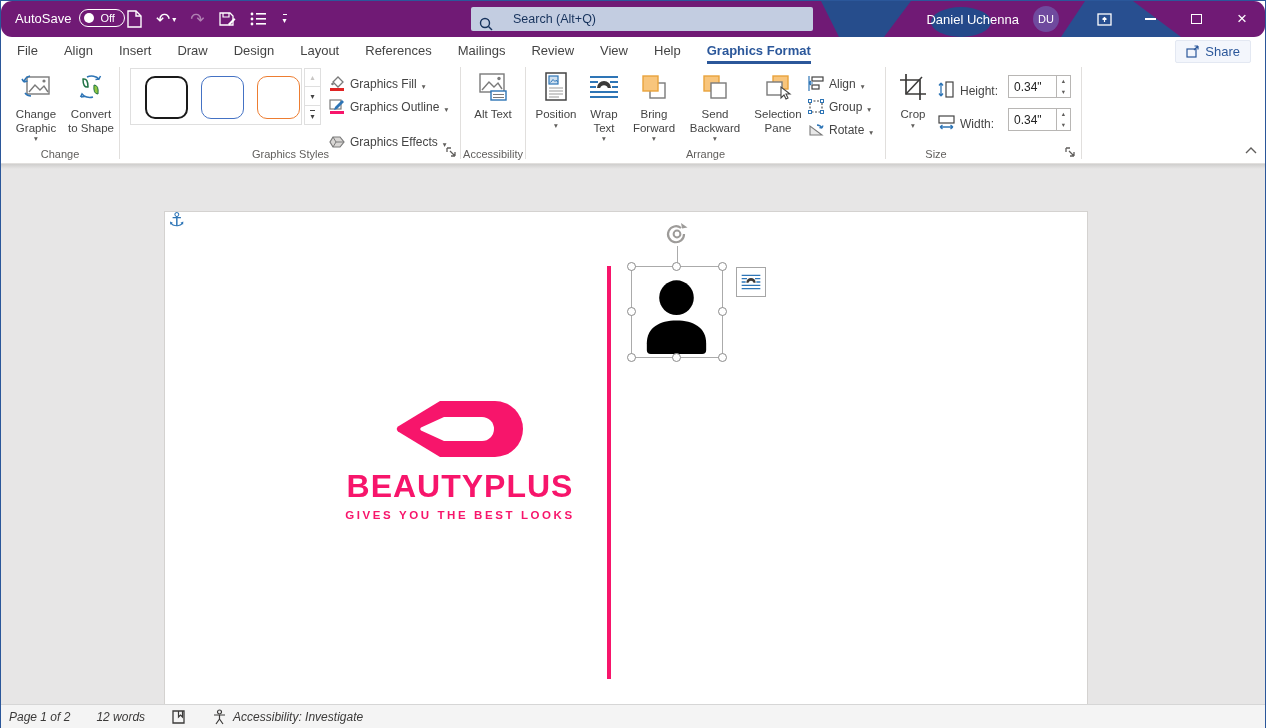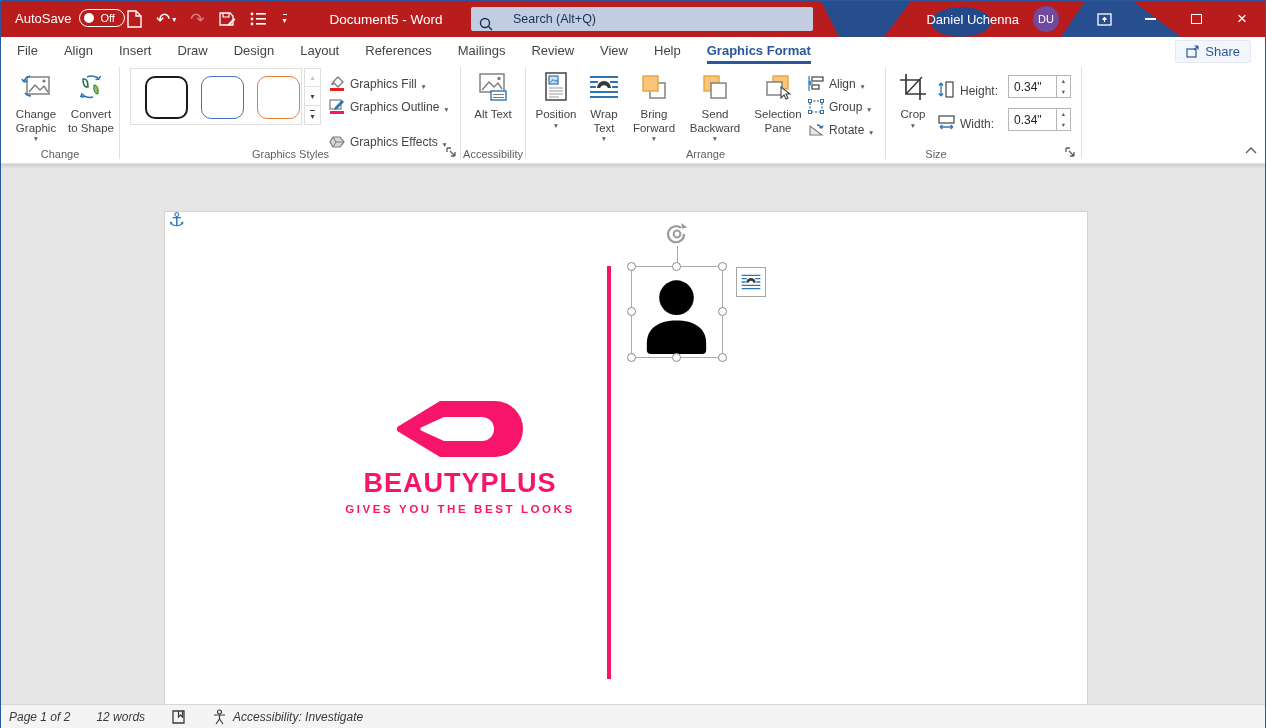--- a/index.html
+++ b/index.html
@@ -1,21 +1,21 @@
 <!DOCTYPE html>
 <html><head>
 <meta charset="utf-8">
 <style>
   * { margin:0; padding:0; box-sizing:border-box; }
   html,body { width:1266px; height:728px; overflow:hidden; }
   body { font-family:"Liberation Sans","DejaVu Sans",sans-serif; font-size:12px; color:#444; }
   .window { position:relative; width:1266px; height:728px; background:#fff; border:1px solid #2b579a; }
 
   
-  .titlebar { position:absolute; left:0; top:0; width:100%; height:36px; background:#b91c1c; overflow:hidden; }
+  .titlebar { position:absolute; left:0; top:0; width:100%; height:36px; background:#701a75; overflow:hidden;border-radius:11px; }
   .tb-art { position:absolute; background:#264d8c; }
   .tb-art.a1 { left:820px; top:0; width:90px; height:36px; clip-path:polygon(0 0,100% 0,70% 100%,20% 100%); }
   .tb-art.a2 { left:930px; top:6px; width:60px; height:30px; border-radius:50%; background:#24498a; }
   .tb-art.a3 { left:1060px; top:0; width:120px; height:36px; clip-path:polygon(20% 0,60% 0,100% 100%,0 100%); background:#284f90; }
   .autosave { position:absolute; left:14px; top:8px; display:flex; align-items:center; gap:8px; color:#fff; font-size:13px; }
   .as-pill { display:flex; align-items:center; gap:6px; border:1.5px solid #fff; border-radius:10px; padding:2px 9px 2px 4px; font-size:11px; color:#fff; }
   .as-knob { width:10px; height:10px; border-radius:50%; background:#fff; }
   .qat { position:absolute; left:126px; top:5px; display:flex; align-items:center; gap:14px; height:26px; }
   .qat .qbtn { display:flex; align-items:center; color:#fff; font-size:17px; }
   .qat .dim { opacity:.45; }
@@ -63,21 +63,21 @@
   .spin div { flex:1; display:flex; align-items:center; justify-content:center; font-size:6.5px; color:#605e5c; }
   .collapse-ribbon { position:absolute; right:8px; bottom:6px; color:#605e5c; }
 
   
   .docarea { position:absolute; left:0; top:163px; width:1264px; height:540px; background:#e7e6e6; }
   .docarea::before { content:""; position:absolute; left:0; top:0; width:100%; height:5px; background:linear-gradient(#cfcecd,#e7e6e6); }
   .page { position:absolute; left:163px; top:47px; width:924px; height:493px; background:#fff; border:1px solid #d4d2d0; border-bottom:none; }
   .anchor { position:absolute; left:3px; top:-4px; color:#2e75b6; font-size:19px; }
   .vline { position:absolute; left:442px; top:54px; width:4px; height:413px; }
   .logo { position:absolute; left:130px; top:188px; width:330px; text-align:center; }
-  .logo-title { font-size:27px; font-weight:700; letter-spacing:1px; margin-top:7px; }
+  .logo-title { font-size:32px; font-weight:700; letter-spacing:1px; margin-top:7px; }
   .logo-tag { font-size:11.5px; font-weight:700; letter-spacing:2.6px; margin-top:4px; }
 
   .selwrap { position:absolute; left:466px; top:54px; width:92px; height:92px; border:1.5px solid #ababab; background:#fff; }
   .handle { position:absolute; width:9px; height:9px; border-radius:50%; background:#fff; border:1.2px solid #8c8c8c; }
   .rot-stem { position:absolute; left:45px; top:-21px; width:1.2px; height:20px; background:#ababab; }
   .rot-handle { position:absolute; left:33px; top:-45px; }
   .layout-opts { position:absolute; left:104px; top:0px; width:30px; height:30px; background:#fff; border:1px solid #a6a6a6; display:flex; align-items:center; justify-content:center; }
 
   
   .statusbar { position:absolute; left:0; top:703px; width:1264px; height:24px; background:#f4f4f4; border-top:1px solid #d6d6d6; font-size:12px; color:#3b3a39;font-style:italic; }
@@ -137,21 +137,20 @@
             <circle cx="2" cy="12" r="1.4" fill="#fff"></circle>
             <rect x="6" y="1" width="10" height="1.6" fill="#fff"></rect>
             <rect x="6" y="6" width="10" height="1.6" fill="#fff"></rect>
             <rect x="6" y="11" width="10" height="1.6" fill="#fff"></rect>
           </svg>
       </span>
       <span class="qbtn">
           <span class="mini-caret" style="border-top:1.2px solid #fff;padding-top:1px;">▾</span>
         </span>
     </div>
-    <div class="doc-title">Document5  -  Word</div>
     <div class="searchbox">
       <svg class="search-icon-svg" width="14" height="14" viewBox="0 0 14 14" style="left:-20px;position:relative;">
           <circle cx="6" cy="6" r="4.5" fill="none" stroke="#16325c" stroke-width="1.4"></circle>
           <path d="M9.5 9.5 L13 13" stroke="#16325c" stroke-width="1.4"></path>
         </svg>
       <input type="text" placeholder="Search (Alt+Q)" style="">
     </div>
     <div class="tb-right">
       <span class="user-name">Daniel Uchenna</span>
       <span class="avatar">DU</span>

